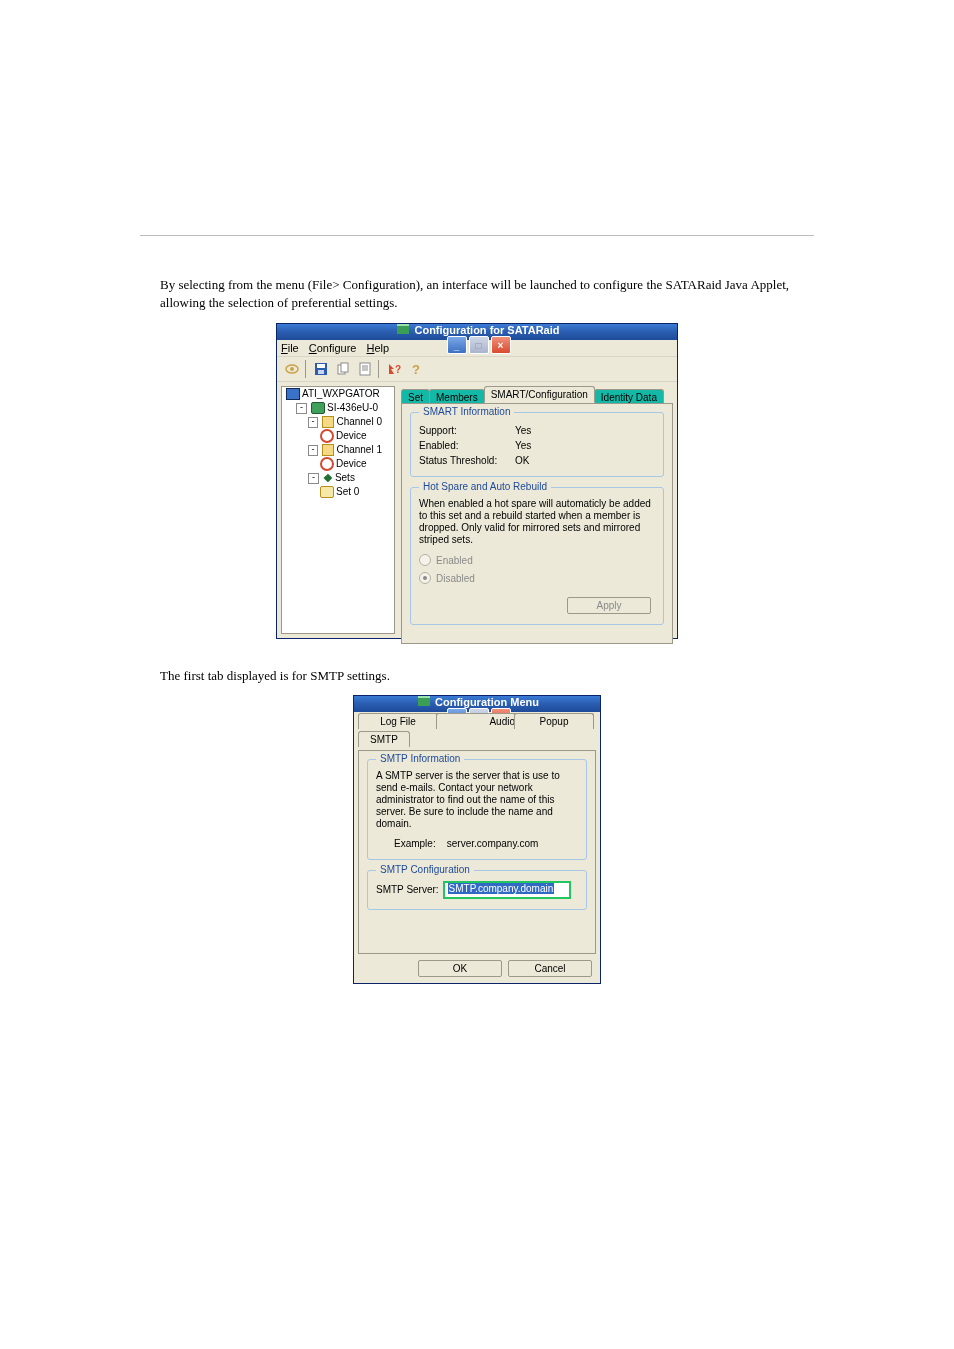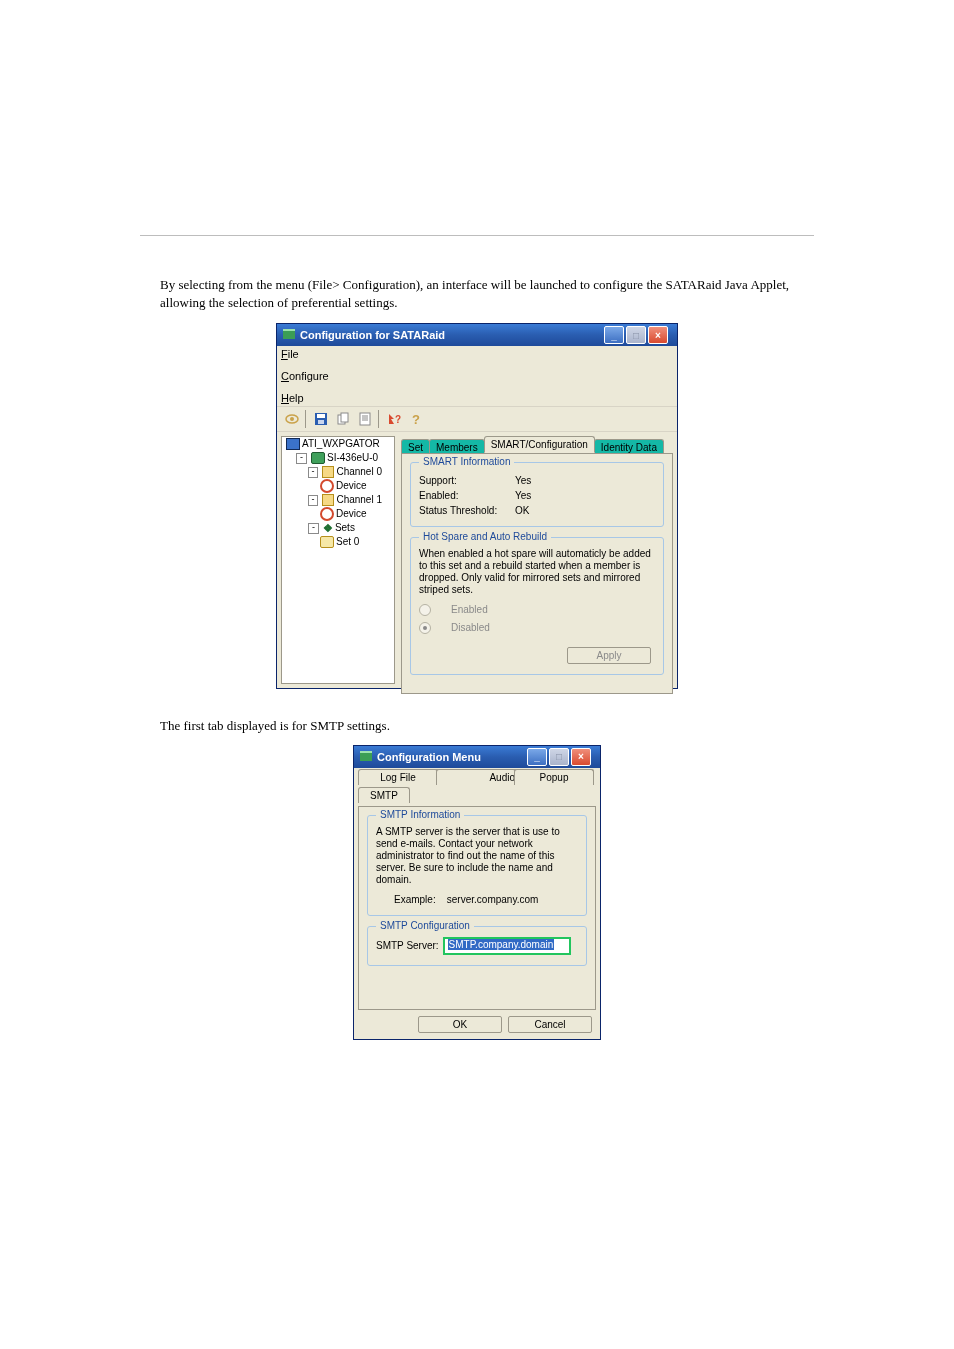--- a/index.html
+++ b/index.html
@@ -1,31 +1,31 @@
 <!DOCTYPE html>
 <html><head>
 <meta charset="utf-8">
 <style>
   html,body{margin:0;padding:0;background:#fff;font-family:"Times New Roman",serif;color:#000;}
   .page{width:954px;margin:0 auto;position:relative;min-height:1349px;padding:0 0 40px 0;box-sizing:border-box;}
   .hr-top{border:none;border-top:1px solid #bdbdbd;margin:235px 140px 0 140px;}
   .body-text{font-size:13px;line-height:1.35;margin:40px 160px 12px 160px;}
   
   .xp-win{border:1px solid #0a246a;background:#ece9d8;font-family:Tahoma,Arial,sans-serif;font-size:11px;color:#000;position:relative;margin:0 auto;}
-  .titlebar{height:22px;background:linear-gradient(to bottom,#3a7bd5,#2a5db0 50%,#1e4a9a);color:#fff;display:flex;align-items:center;justify-content:space-between;padding:0 9px 0 6px;font-weight:bold;}
+  .titlebar{height:16px;background:linear-gradient(to bottom,#3a7bd5,#2a5db0 50%,#1e4a9a);color:#fff;display:flex;align-items:center;justify-content:space-between;padding:0 3px 0 6px;font-weight:bold;flex-direction:column;}
   .tb-left{display:flex;align-items:center;gap:5px;}
   .tb-logo{width:12px;height:12px;}
   .tb-btns{display:flex;gap:2px;}
   .tb-btn{width:18px;height:16px;border:1px solid #fff;border-radius:2px;display:flex;align-items:center;justify-content:center;font-size:10px;font-weight:bold;}
   .tb-min{background:linear-gradient(#7aa8e8,#3d6fc2);color:#fff;}
   .tb-max{background:linear-gradient(#cfd6e6,#aab4cc);color:#8891a6;}
   .tb-close{background:linear-gradient(#f08f7b,#d94a2f);color:#fff;}
   
   .win1{width:400px;margin-top:6px;}
-  .menubar{background:#ece9d8;padding:2px 4px;display:flex;gap:10px;font-size:11px;flex-direction:column;}
+  .menubar{background:#ece9d8;padding:2px 4px;display:flex;gap:10px;font-size:11px;}
   .menubar u{text-decoration:underline;}
   .toolbar{background:#ece9d8;padding:2px 4px;display:flex;align-items:center;gap:0;border-top:1px solid #d8d4c6;border-bottom:1px solid #d8d4c6;}
   .tool{width:20px;height:20px;display:flex;align-items:center;justify-content:center;margin:0 1px;}
   .tool svg{display:block;}
   .sep{width:1px;height:18px;background:#9c988a;margin:0 4px 0 2px;}
   .win1-body{display:flex;align-items:stretch;padding:4px;height:248px;gap:6px;}
   .tree{width:112px;border:1px solid #9c988a;background:#fff;font-size:10px;overflow:hidden;}
   .tree ul{list-style:none;margin:0;padding:0 12px 0 4px;}
   .tree li{white-space:nowrap;line-height:14px;display:flex;align-items:center;gap:2px;}
   .tree li.indent1{padding-left:10px;}
@@ -44,21 +44,21 @@
   .tabbar{display:flex;font-size:10px;height:18px;align-items:flex-end;}
   .tab{border:1px solid #9c988a;border-bottom:none;padding:2px 6px;background:#14b8a6;border-radius:3px 3px 0 0;margin-right:-1px;position:relative;cursor:default;}
   .tab.active{z-index:2;background:#ece9d8;border-bottom:1px solid #ece9d8;}
   .tab.inactive{top:2px;}
   .tabpage{flex:1;border:1px solid #9c988a;background:#ece9d8;padding:8px 8px 8px 8px;position:relative;}
   .grp{border:1px solid #a7c7e7;border-radius:3px;padding:10px 8px 8px 8px;margin-bottom:10px;position:relative;}
   .grp-title{position:absolute;top:-7px;left:8px;background:#ece9d8;padding:0 4px;font-size:10px;color:#1e4a9a;}
   .kv{display:flex;font-size:10px;line-height:15px;align-items:flex-end;}
   .kv .k{width:96px;}
   .desc{font-size:10px;line-height:12px;margin-bottom:8px;}
-  .radio{display:flex;gap:20px;font-size:10px;color:#8a8a8a;margin-bottom:6px;}
+  .radio{display:flex;align-items:center;gap:5px;font-size:10px;color:#8a8a8a;margin-bottom:6px;}
   .radio-dot{width:10px;height:10px;border:1px solid #b5b2a3;border-radius:50%;background:#f4f2e9;display:inline-flex;align-items:center;justify-content:center;}
   .radio-dot.checked::after{content:"";width:4px;height:4px;border-radius:50%;background:#8a8a8a;display:block;}
   .btn{border:1px solid #9c988a;background:#ece9d8;padding:2px 14px;font-size:10px;border-radius:2px;min-width:54px;text-align:center;cursor:default;}
   .btn-apply{position:absolute;right:12px;bottom:10px;color:#8a8a8a;}
   
   .pre{font-size:13px;line-height:1.35;margin:28px 160px 10px 160px;}
   .win2{width:246px;}
   .win2-body{padding:0 0 6px 0;}
   .tabs2{position:relative;height:38px;}
   .tab2{position:absolute;border:1px solid #9c988a;border-bottom:none;border-radius:3px 3px 0 0;background:#ece9d8;font-size:10px;text-align:center;padding:2px 0;cursor:default;}

